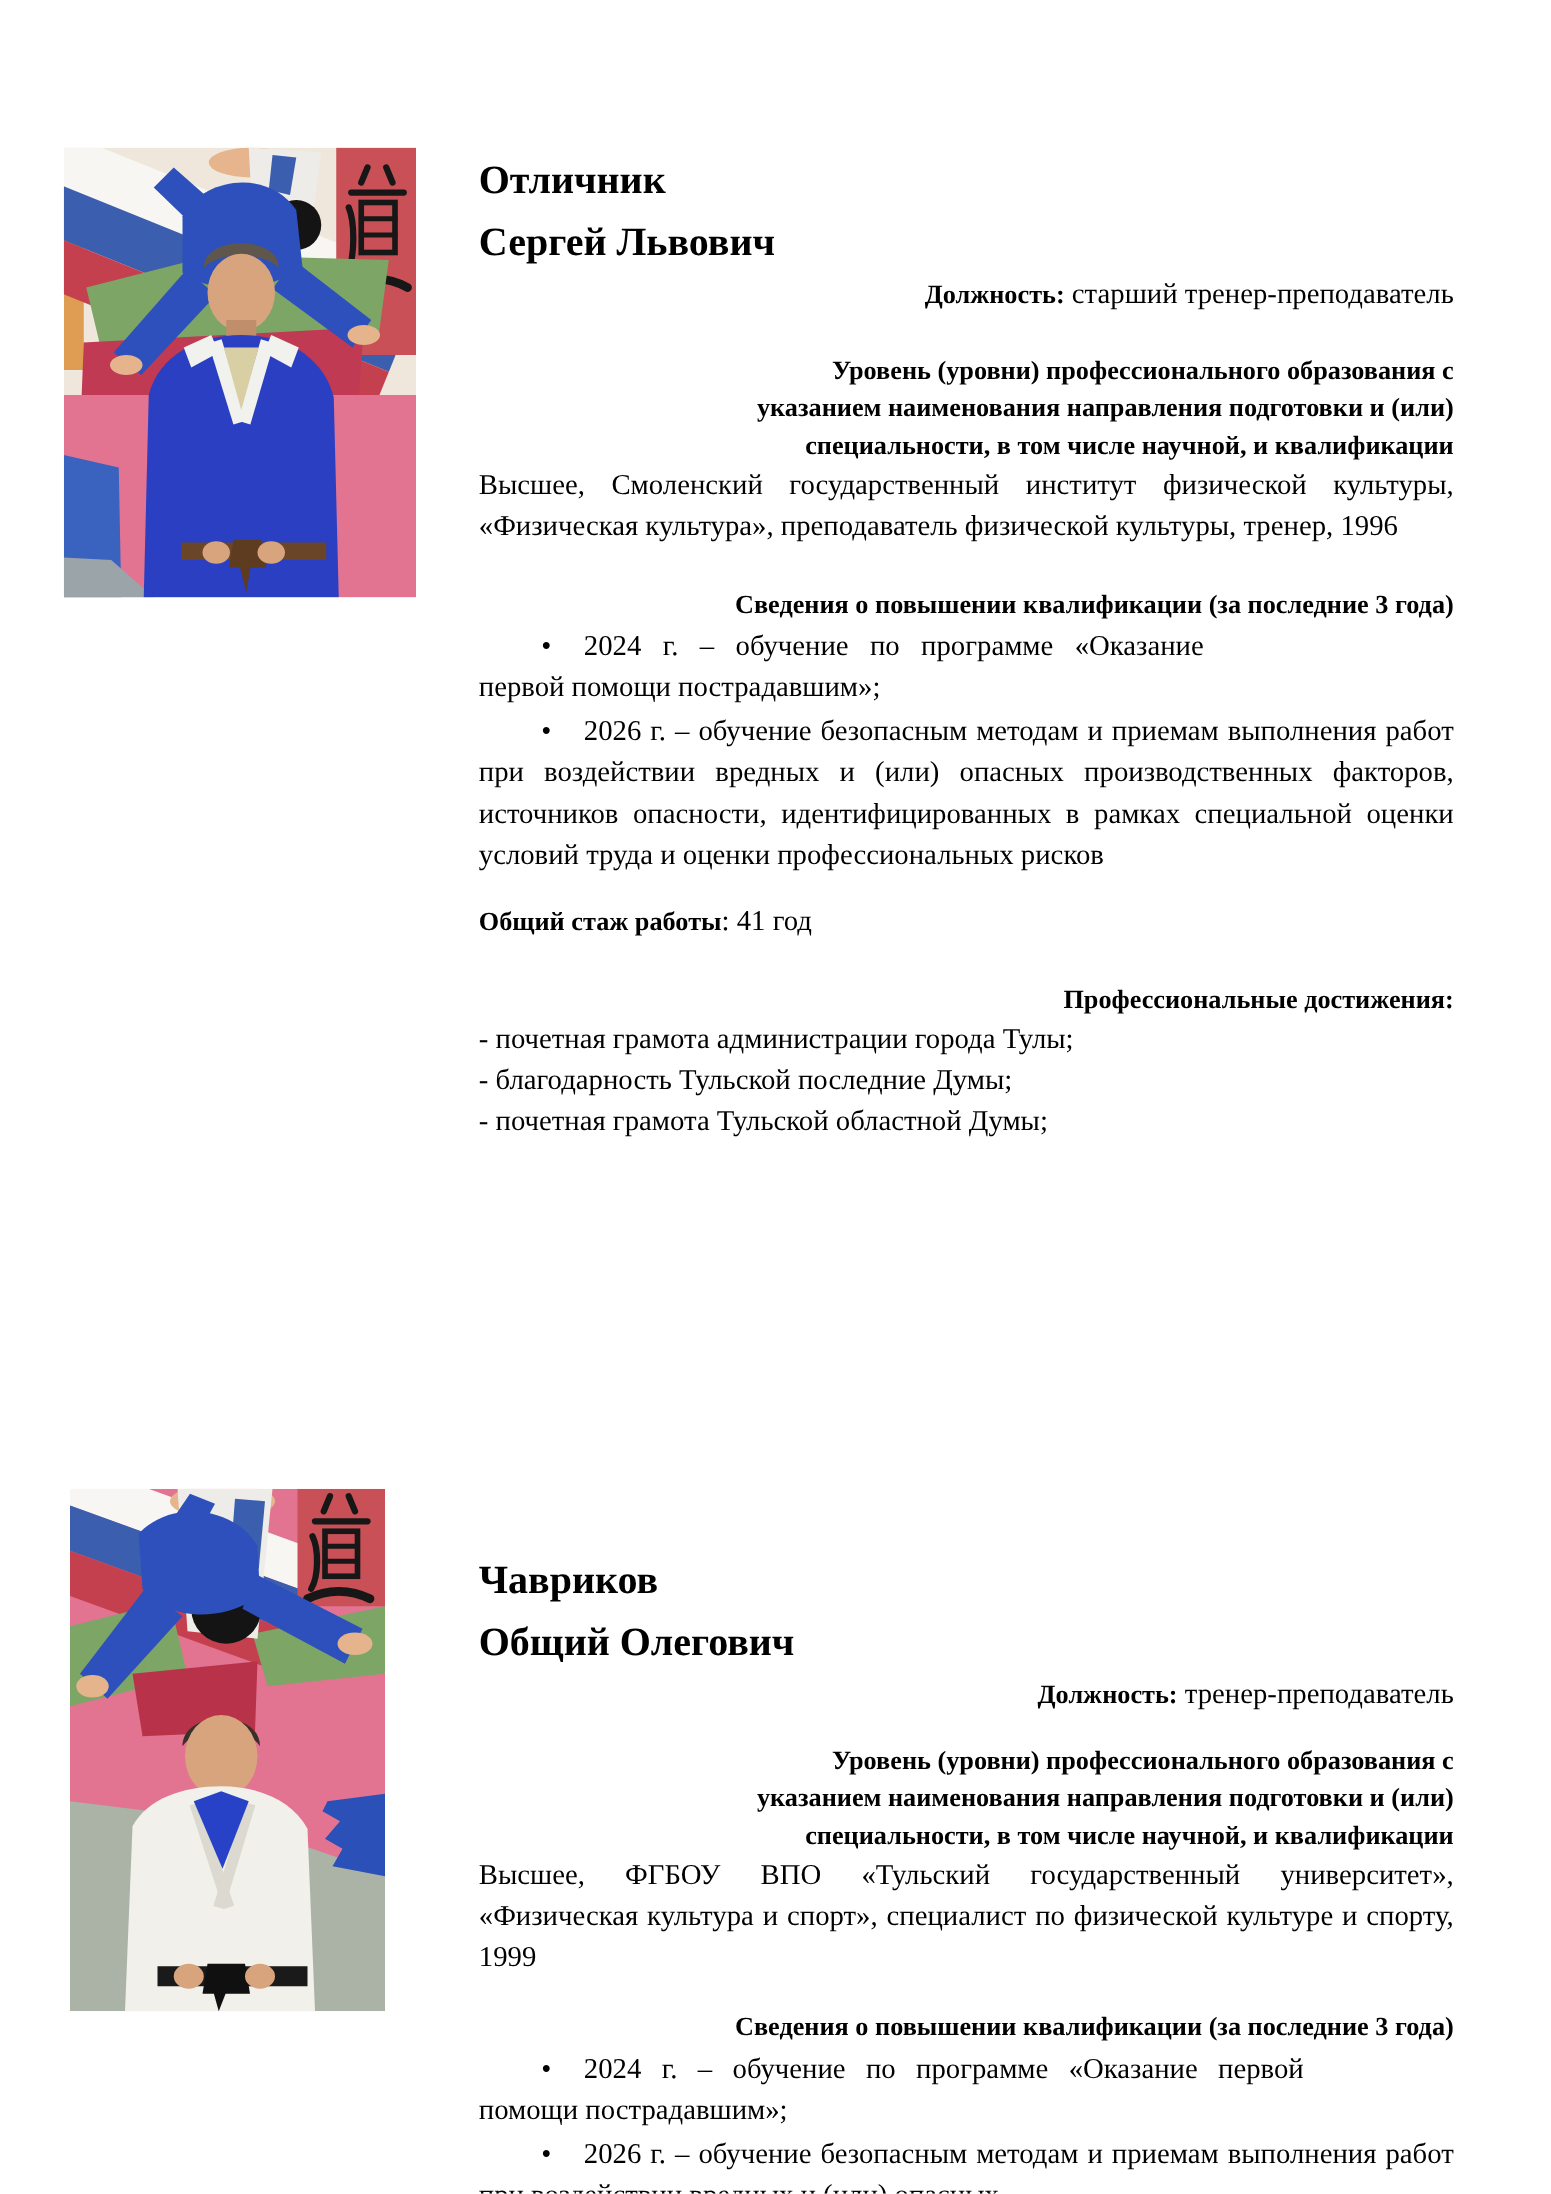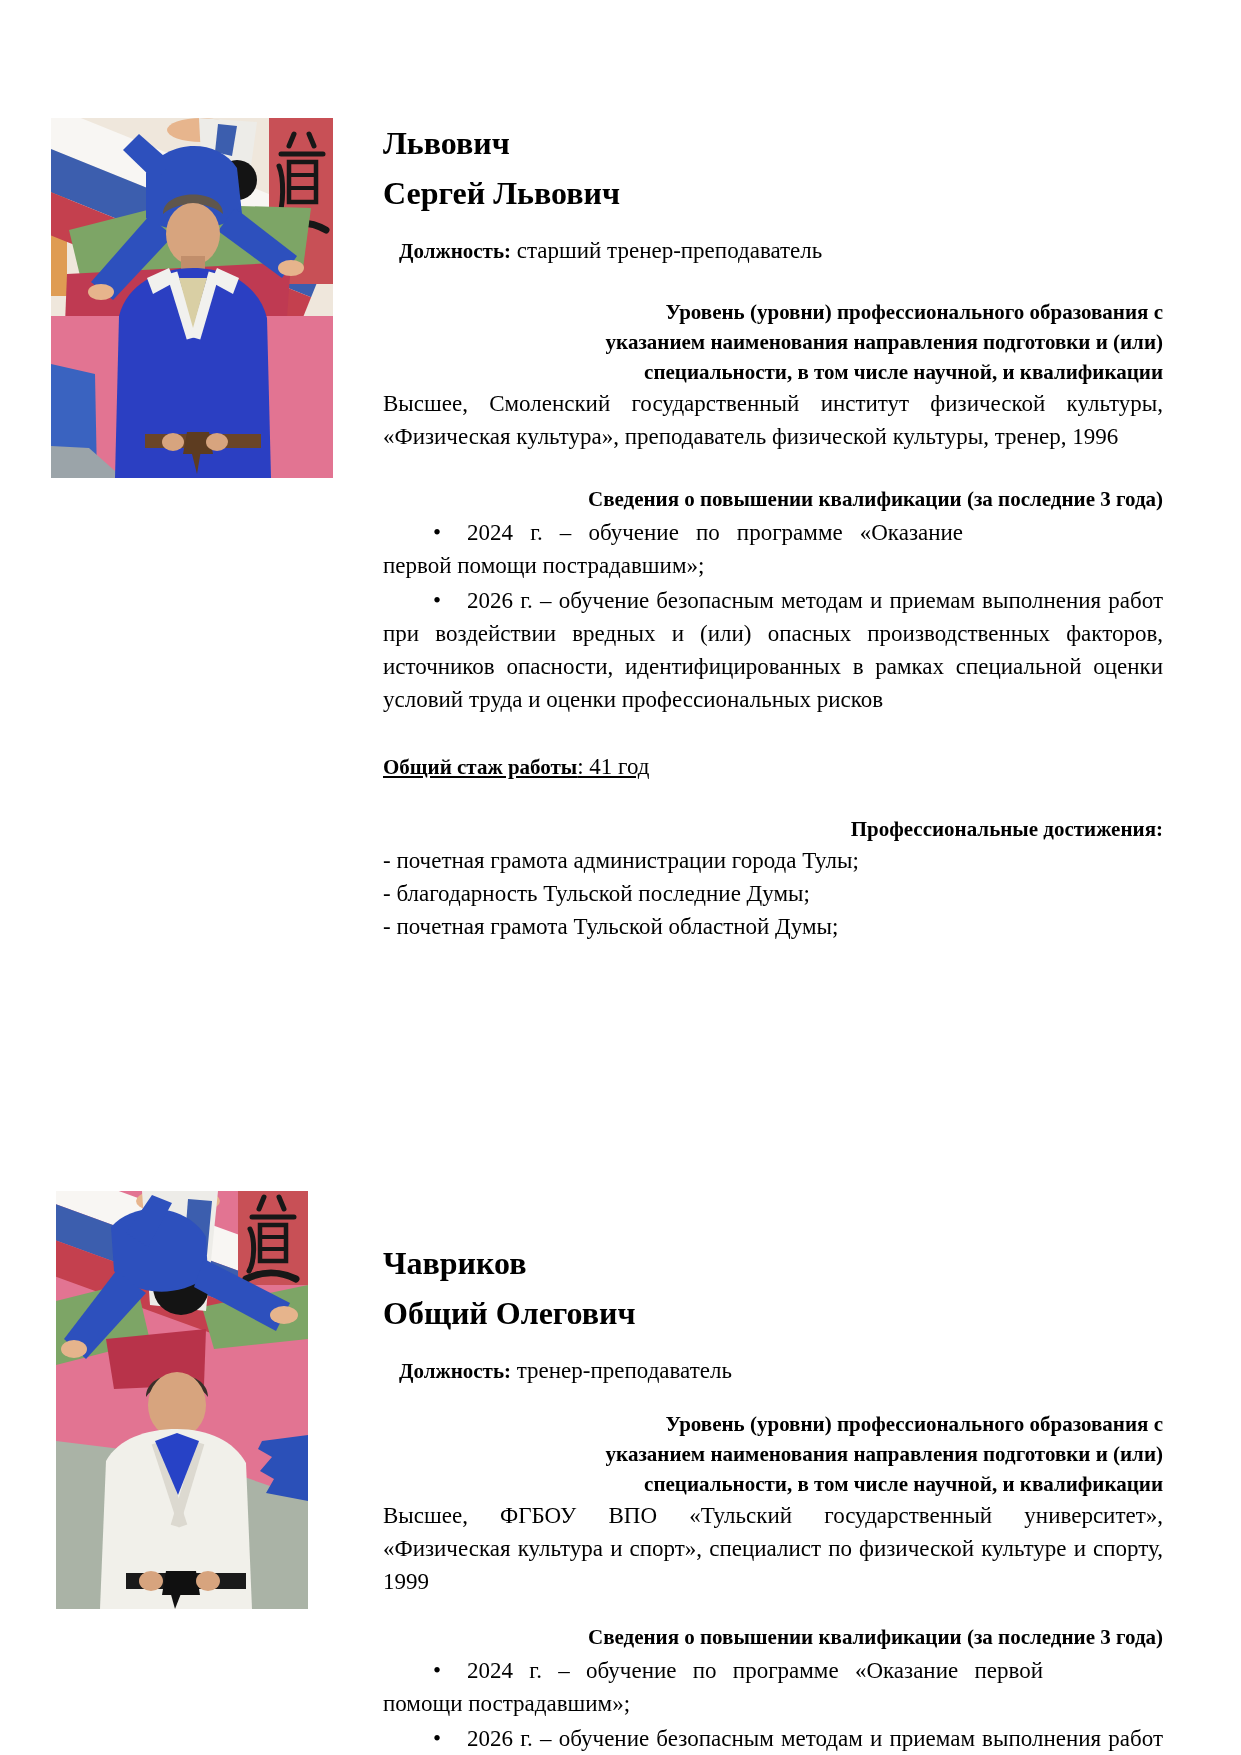--- a/index.html
+++ b/index.html
@@ -10,34 +10,34 @@
   }
   .photo{position:absolute;overflow:hidden;}
   #photo-1{left:51px;top:118px;width:282px;height:360px;}
   #photo-2{left:56px;top:1191px;width:252px;height:418px;}
   .photo svg{display:block;width:100%;height:100%;}
   .text-col{position:absolute;left:383px;width:780px;}
   #text-1{top:108px;}
   #text-2{top:1228px;}
   .name{font-size:32px;line-height:50px;font-weight:bold;margin:10px 0 0 0;}
   .name span{display:block;}
-  .role{font-size:23px;line-height:33px;margin:16px;}
+  .role{font-size:23px;line-height:33px;margin:0;text-align:right;}
   .blabel{font-weight:bold;font-size:21px;}
   .hdr{font-weight:bold;font-size:21px;line-height:30px;margin:0;text-align:right;}
   .hdr .line{display:block;}
   .edu-hdr-1{margin-top:29px;}
   .edu-hdr-2{margin-top:21px;}
   .train-hdr-1{margin-top:31px;}
   .train-hdr-2{margin-top:24px;}
   .body-p{font-size:23px;line-height:33px;margin:0;text-align:justify;}
   .bullet{font-size:23px;line-height:33px;margin:2px 0 0 0;text-align:justify;text-indent:50px;}
   .bullet .dot{margin-right:26px;}
   .b-n1{max-width:580px;}
   .b-n2{max-width:660px;}
-  .exp{margin-top:34px;text-decoration:underline;}
+  .exp{margin-top:20px;}
   .ach-hdr{margin-top:30px;}
   .dash{font-size:23px;line-height:33px;margin:0;text-align:left;}
   .dash.first{margin-top:3px;}
 </style>
 </head>
 <body>
 
 <div class="page">
 
   <div class="photo" id="photo-1">
@@ -95,21 +95,21 @@
         <polygon points="136,314 158,314 162,336 132,336" fill="#5d3c20"></polygon>
         <polygon points="140,332 150,332 146,356" fill="#5d3c20"></polygon>
         <ellipse cx="122" cy="324" rx="11" ry="9" fill="#d7a47e"></ellipse>
         <ellipse cx="166" cy="324" rx="11" ry="9" fill="#d7a47e"></ellipse>
       </g>
     </svg>
   </div>
 
   <div class="text-col" id="text-1">
     <h1 class="name">
-        <span>Львович</span>
+        <span>Отличник</span>
         <span>Сергей Львович</span>
       </h1>
     <p class="role"><span class="blabel">Должность:</span> <span>старший тренер-преподаватель</span></p>
 
     <p class="hdr edu-hdr-1">
         <span class="line">Уровень (уровни) профессионального образования с</span>
         <span class="line">указанием наименования направления подготовки и (или)</span>
         <span class="line">специальности, в том числе научной, и квалификации</span>
       </p>
     <p class="body-p">Высшее, Смоленский государственный институт физической культуры, «Физическая культура», преподаватель физической культуры, тренер, 1996</p>

